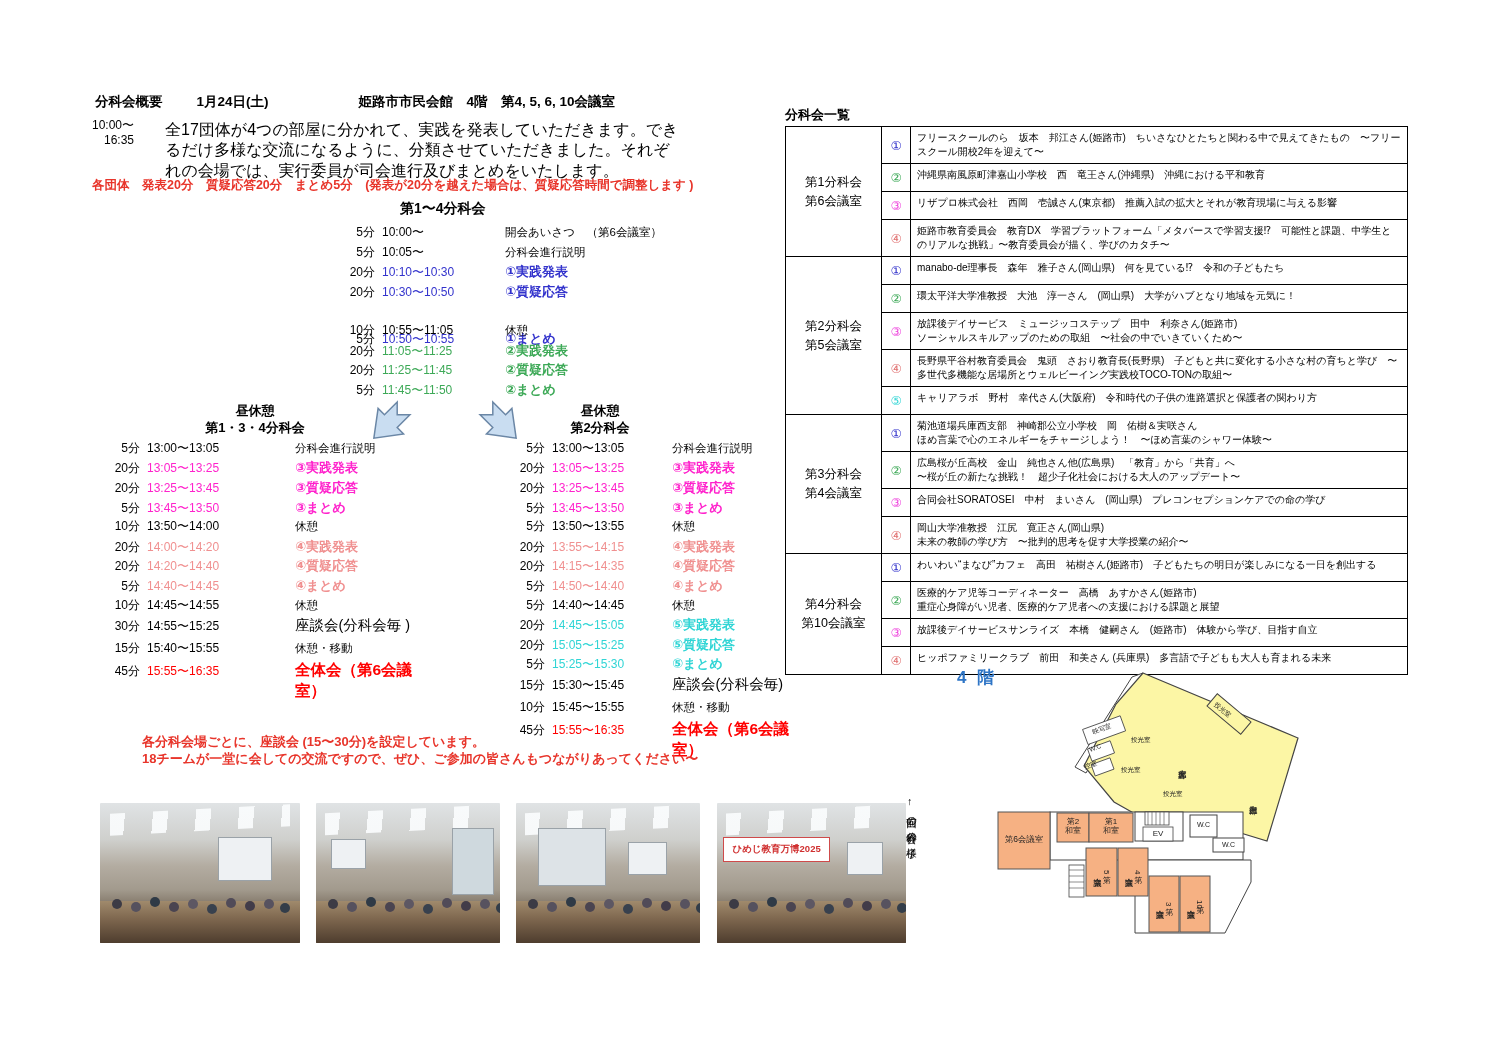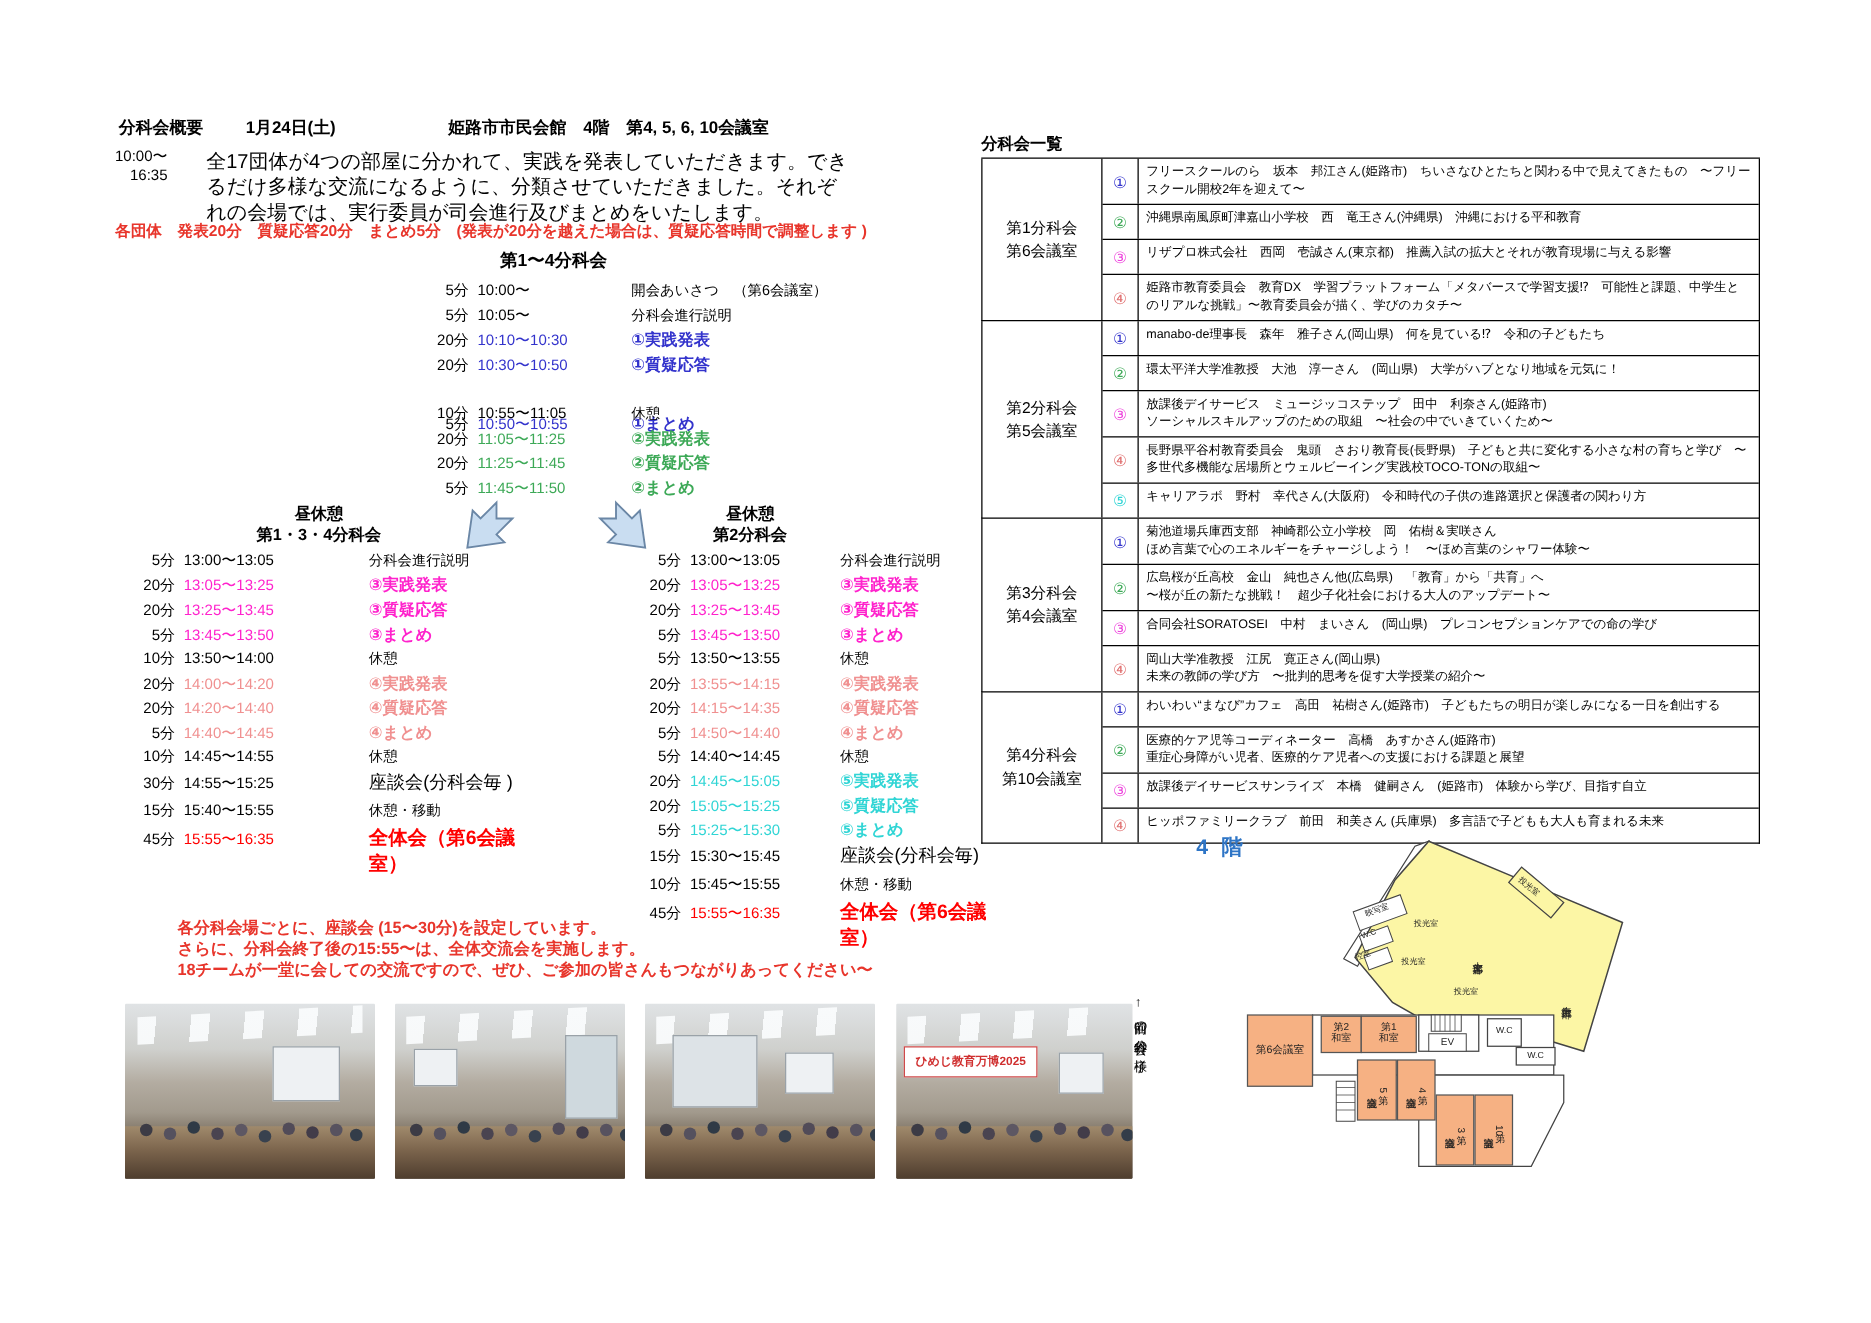--- a/index.html
+++ b/index.html
@@ -307,21 +307,20 @@
         <div class="srow sz-xl">
           <span class="dur">45分</span>
           <span class="time" style="color: rgb(255, 0, 0);">15:55〜16:35</span>
           <span class="label" style="color: rgb(255, 0, 0);">全体会（第6会議室）</span>
         </div>
       </div>
   </div>
 
   <div id="note" class="abs">
     <div>各分科会場ごとに、座談会 (15〜30分)を設定しています。</div>
-    <div>さらに、分科会終了後の15:55〜は、全体交流会を実施します。</div>
     <div>18チームが一堂に会しての交流ですので、ぜひ、ご参加の皆さんもつながりあってください〜</div>
   </div>
 
   <div id="listTitle" class="abs">分科会一覧</div>
   <div id="ltable" class="abs">
     <div class="tsec">
       <div class="tgroup">第1分科会
 第6会議室</div>
       <div class="titems">
 

